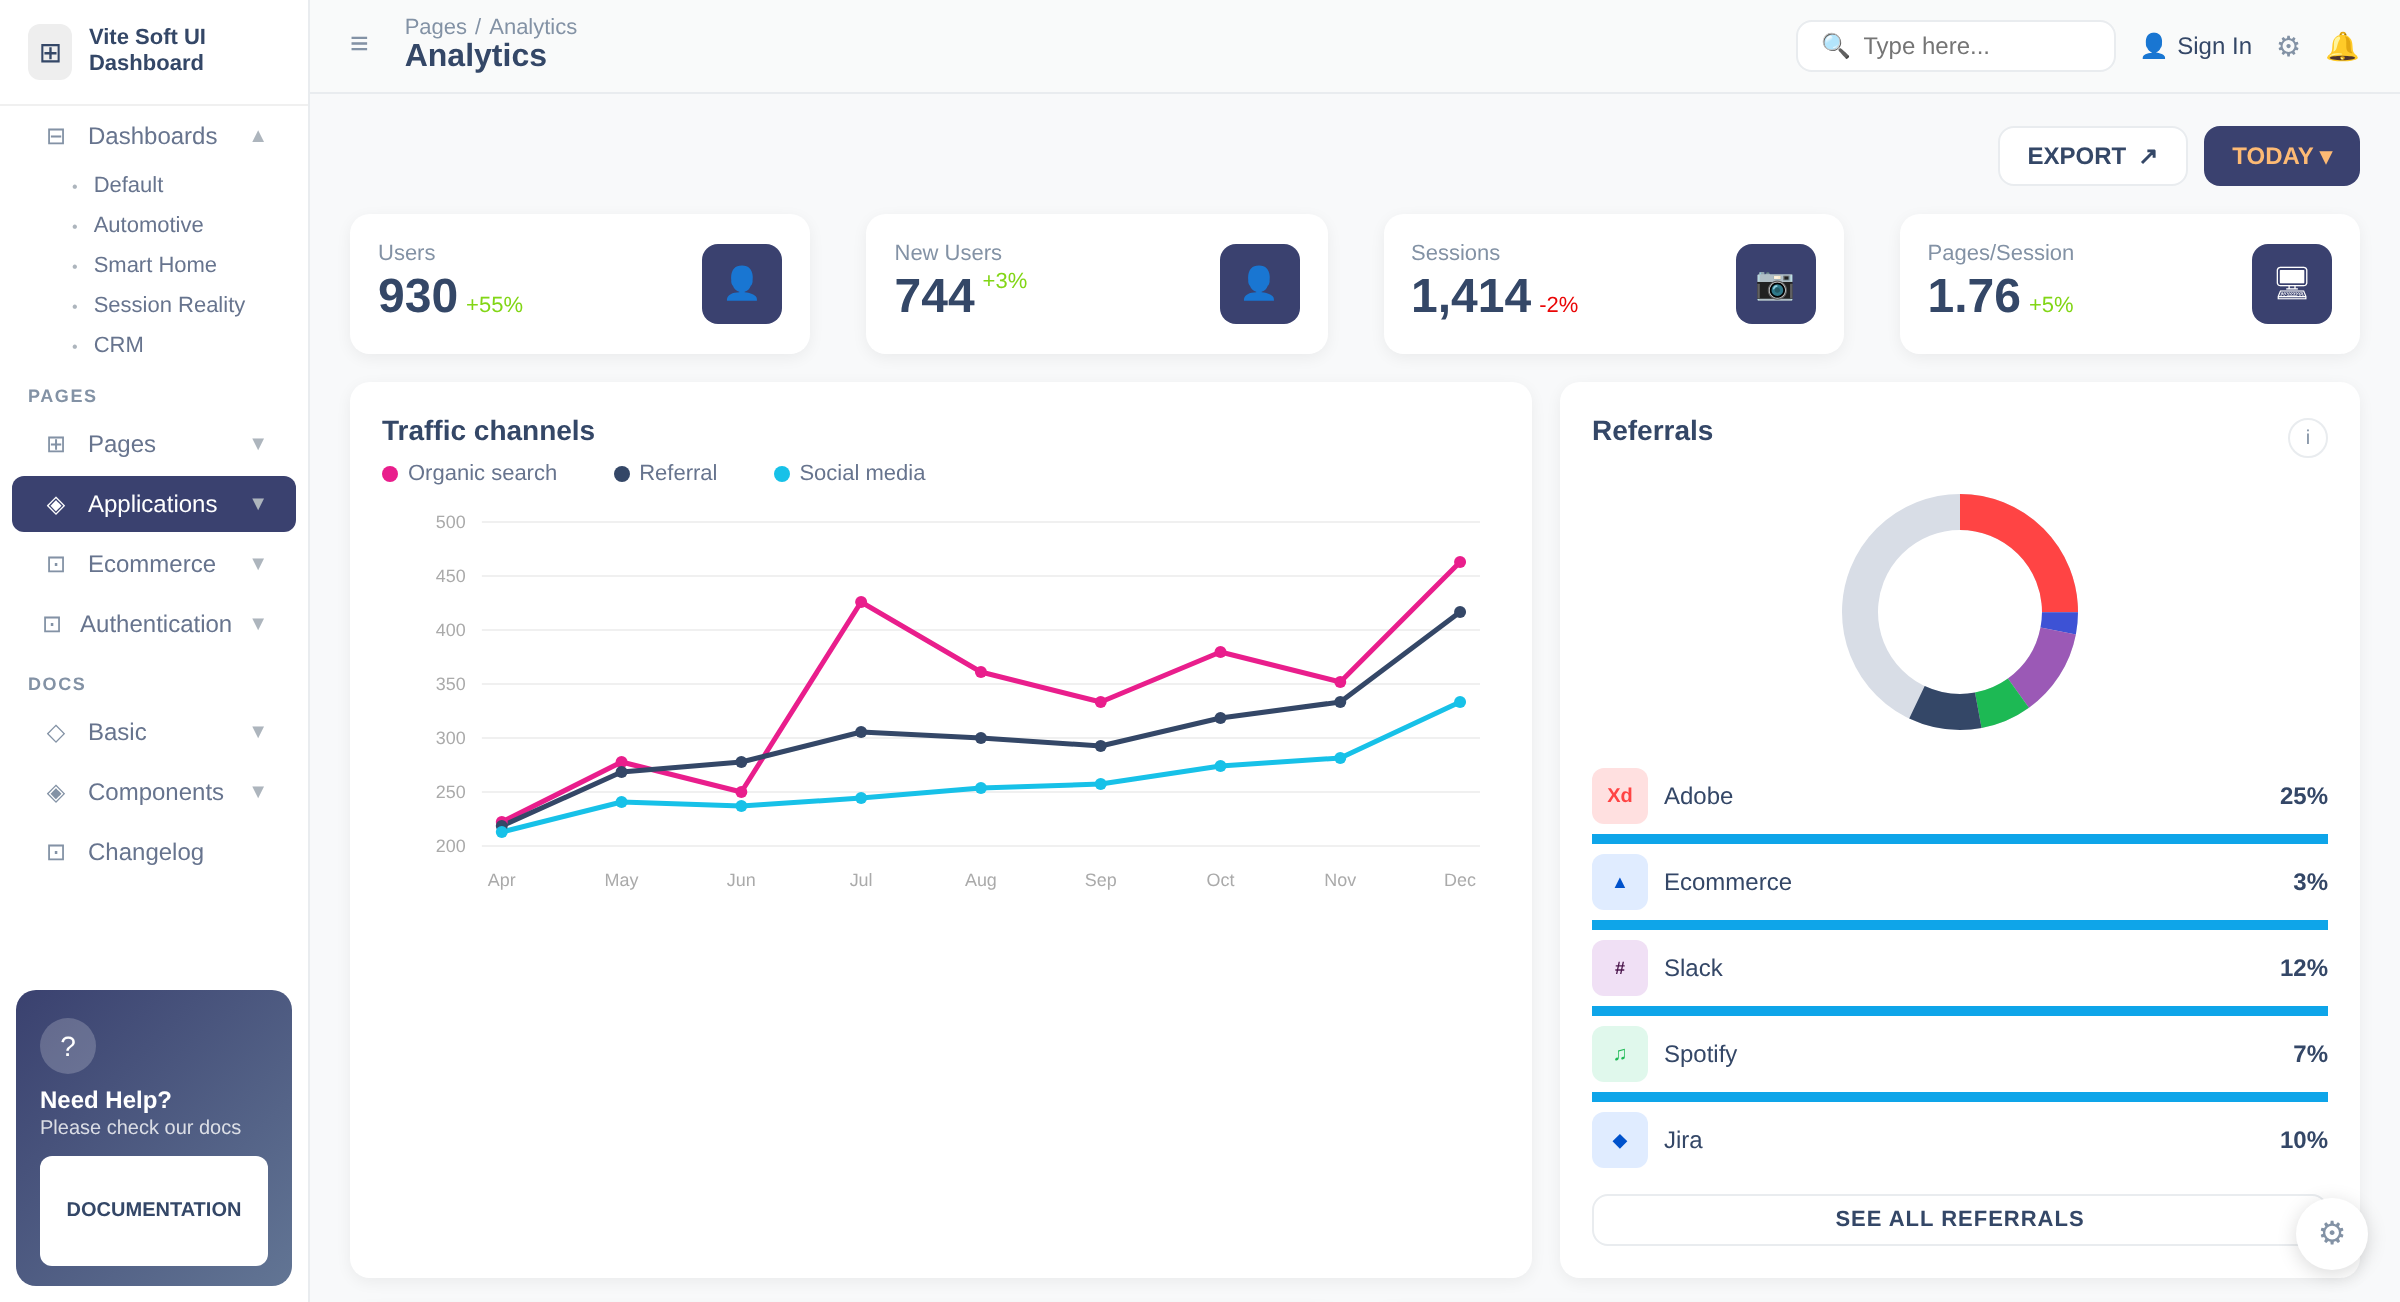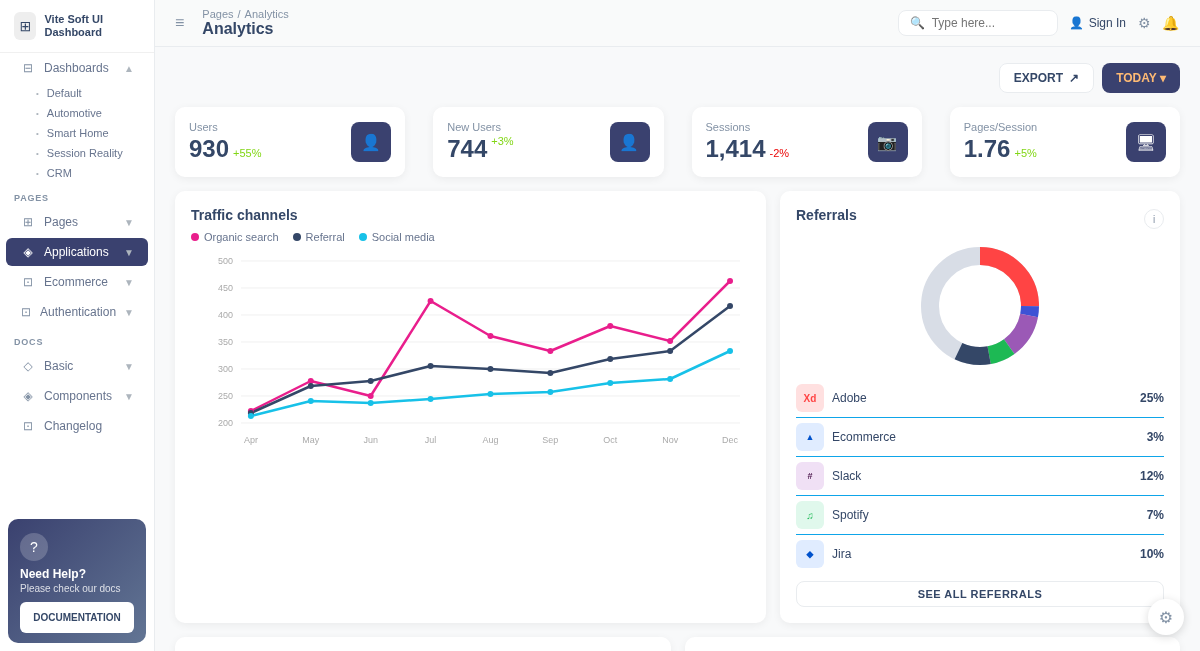--- a/index.html
+++ b/index.html
@@ -16,21 +16,21 @@
     .sidebar-item.active .sidebar-item-icon { color: #fff; }
     .sidebar-item-icon { width: 16px; height: 16px; display: flex; align-items: center; justify-content: center; font-size: 12px; color: #8392a5; }
     .sidebar-item-label { flex: 1; }
     .sidebar-item-arrow { font-size: 10px; color: #adb5bd; }
     .sidebar-subitem { display: flex; align-items: center; gap: 8px; padding: 4px 14px 4px 36px; cursor: pointer; color: #67748e; font-size: 11px; }
     .sidebar-subitem:before { content: '•'; font-size: 8px; color: #adb5bd; }
     .sidebar-help { margin: 8px; border-radius: 10px; background: linear-gradient(135deg, #3a416f, #627594); padding: 14px 12px 10px; color: #fff; }
     .sidebar-help-icon { width: 28px; height: 28px; background: rgba(255,255,255,0.2); border-radius: 50%; display: flex; align-items: center; justify-content: center; font-size: 14px; margin-bottom: 6px; }
     .sidebar-help-title { font-size: 12px; font-weight: 700; margin-bottom: 2px; }
     .sidebar-help-text { font-size: 10px; opacity: 0.8; margin-bottom: 8px; }
-    .sidebar-help-btn { background: #fff; color: #344767; border: none; border-radius: 6px; padding: 10px 10px; font-size: 10px; font-weight: 700; cursor: pointer; width: 100%; text-align: center; }
+    .sidebar-help-btn { background: #fff; color: #344767; border: none; border-radius: 6px; padding: 22px 10px; font-size: 10px; font-weight: 700; cursor: pointer; width: 100%; text-align: center; }
 
     
     .main { flex: 1; display: flex; flex-direction: column; overflow: hidden; }
 
     
     .topbar { background: rgba(248,249,250,0.9); backdrop-filter: blur(4px); padding: 8px 20px; display: flex; align-items: center; justify-content: space-between; border-bottom: 1px solid #e9ecef; }
     .topbar-left { display: flex; flex-direction: column; }
     .topbar-breadcrumb { font-size: 11px; color: #8392a5; display: flex; align-items: center; gap: 4px; }
     .topbar-title { font-size: 16px; font-weight: 700; color: #344767; }
     .topbar-menu-icon { font-size: 16px; cursor: pointer; color: #8392a5; margin-right: 10px; }
@@ -56,32 +56,32 @@
     .stat-card-change.pos { color: #82d616; }
     .stat-card-change.neg { color: #ea0606; }
     .stat-card-icon { width: 40px; height: 40px; border-radius: 8px; background: #3a416f; display: flex; align-items: center; justify-content: center; color: #fff; font-size: 16px; }
 
     
     .charts-row { display: grid; grid-template-columns: 1fr 400px; gap: 14px; margin-bottom: 14px; }
 
     
     .card { background: #fff; border-radius: 10px; padding: 16px; box-shadow: 0 2px 8px rgba(0,0,0,0.06); }
     .card-title { font-size: 14px; font-weight: 700; color: #344767; margin-bottom: 8px; }
-    .legend { display: flex; gap: 14px; margin-bottom: 8px; }
+    .legend { display: flex; gap: 28px; margin-bottom: 8px; }
     .legend-item { display: flex; align-items: center; gap: 5px; font-size: 11px; color: #67748e; }
     .legend-dot { width: 8px; height: 8px; border-radius: 50%; }
 
     
     .chart-container { width: 100%; height: 200px; }
 
     
     .referrals-card { position: relative; }
     .referrals-card .card-title { display: flex; justify-content: space-between; align-items: center; }
     .referrals-list { margin-top: 8px; }
-    .referral-item { display: flex; align-items: center; gap: 8px; padding: 5px 0; border-bottom: 1px solid #0ea5e9; }
+    .referral-item { display: flex; align-items: center; gap: 8px; padding: 5px 0; border-bottom: 5px solid #0ea5e9; }
     .referral-item:last-child { border-bottom: none; }
     .referral-icon { width: 28px; height: 28px; border-radius: 6px; display: flex; align-items: center; justify-content: center; font-size: 13px; font-weight: 700; }
     .referral-name { flex: 1; font-size: 12px; color: #344767; }
     .referral-pct { font-size: 12px; font-weight: 600; color: #344767; }
     .donut-container { display: flex; justify-content: center; margin: 8px 0; }
     .see-all-btn { display: block; width: 100%; text-align: center; padding: 6px; border: 1px solid #e9ecef; border-radius: 8px; font-size: 11px; font-weight: 700; color: #344767; background: #fff; cursor: pointer; letter-spacing: 0.5px; margin-top: 8px; }
 
     
     .bottom-row { display: grid; grid-template-columns: 1fr 1fr; gap: 14px; }
     .card-header-row { display: flex; justify-content: space-between; align-items: center; margin-bottom: 10px; }

